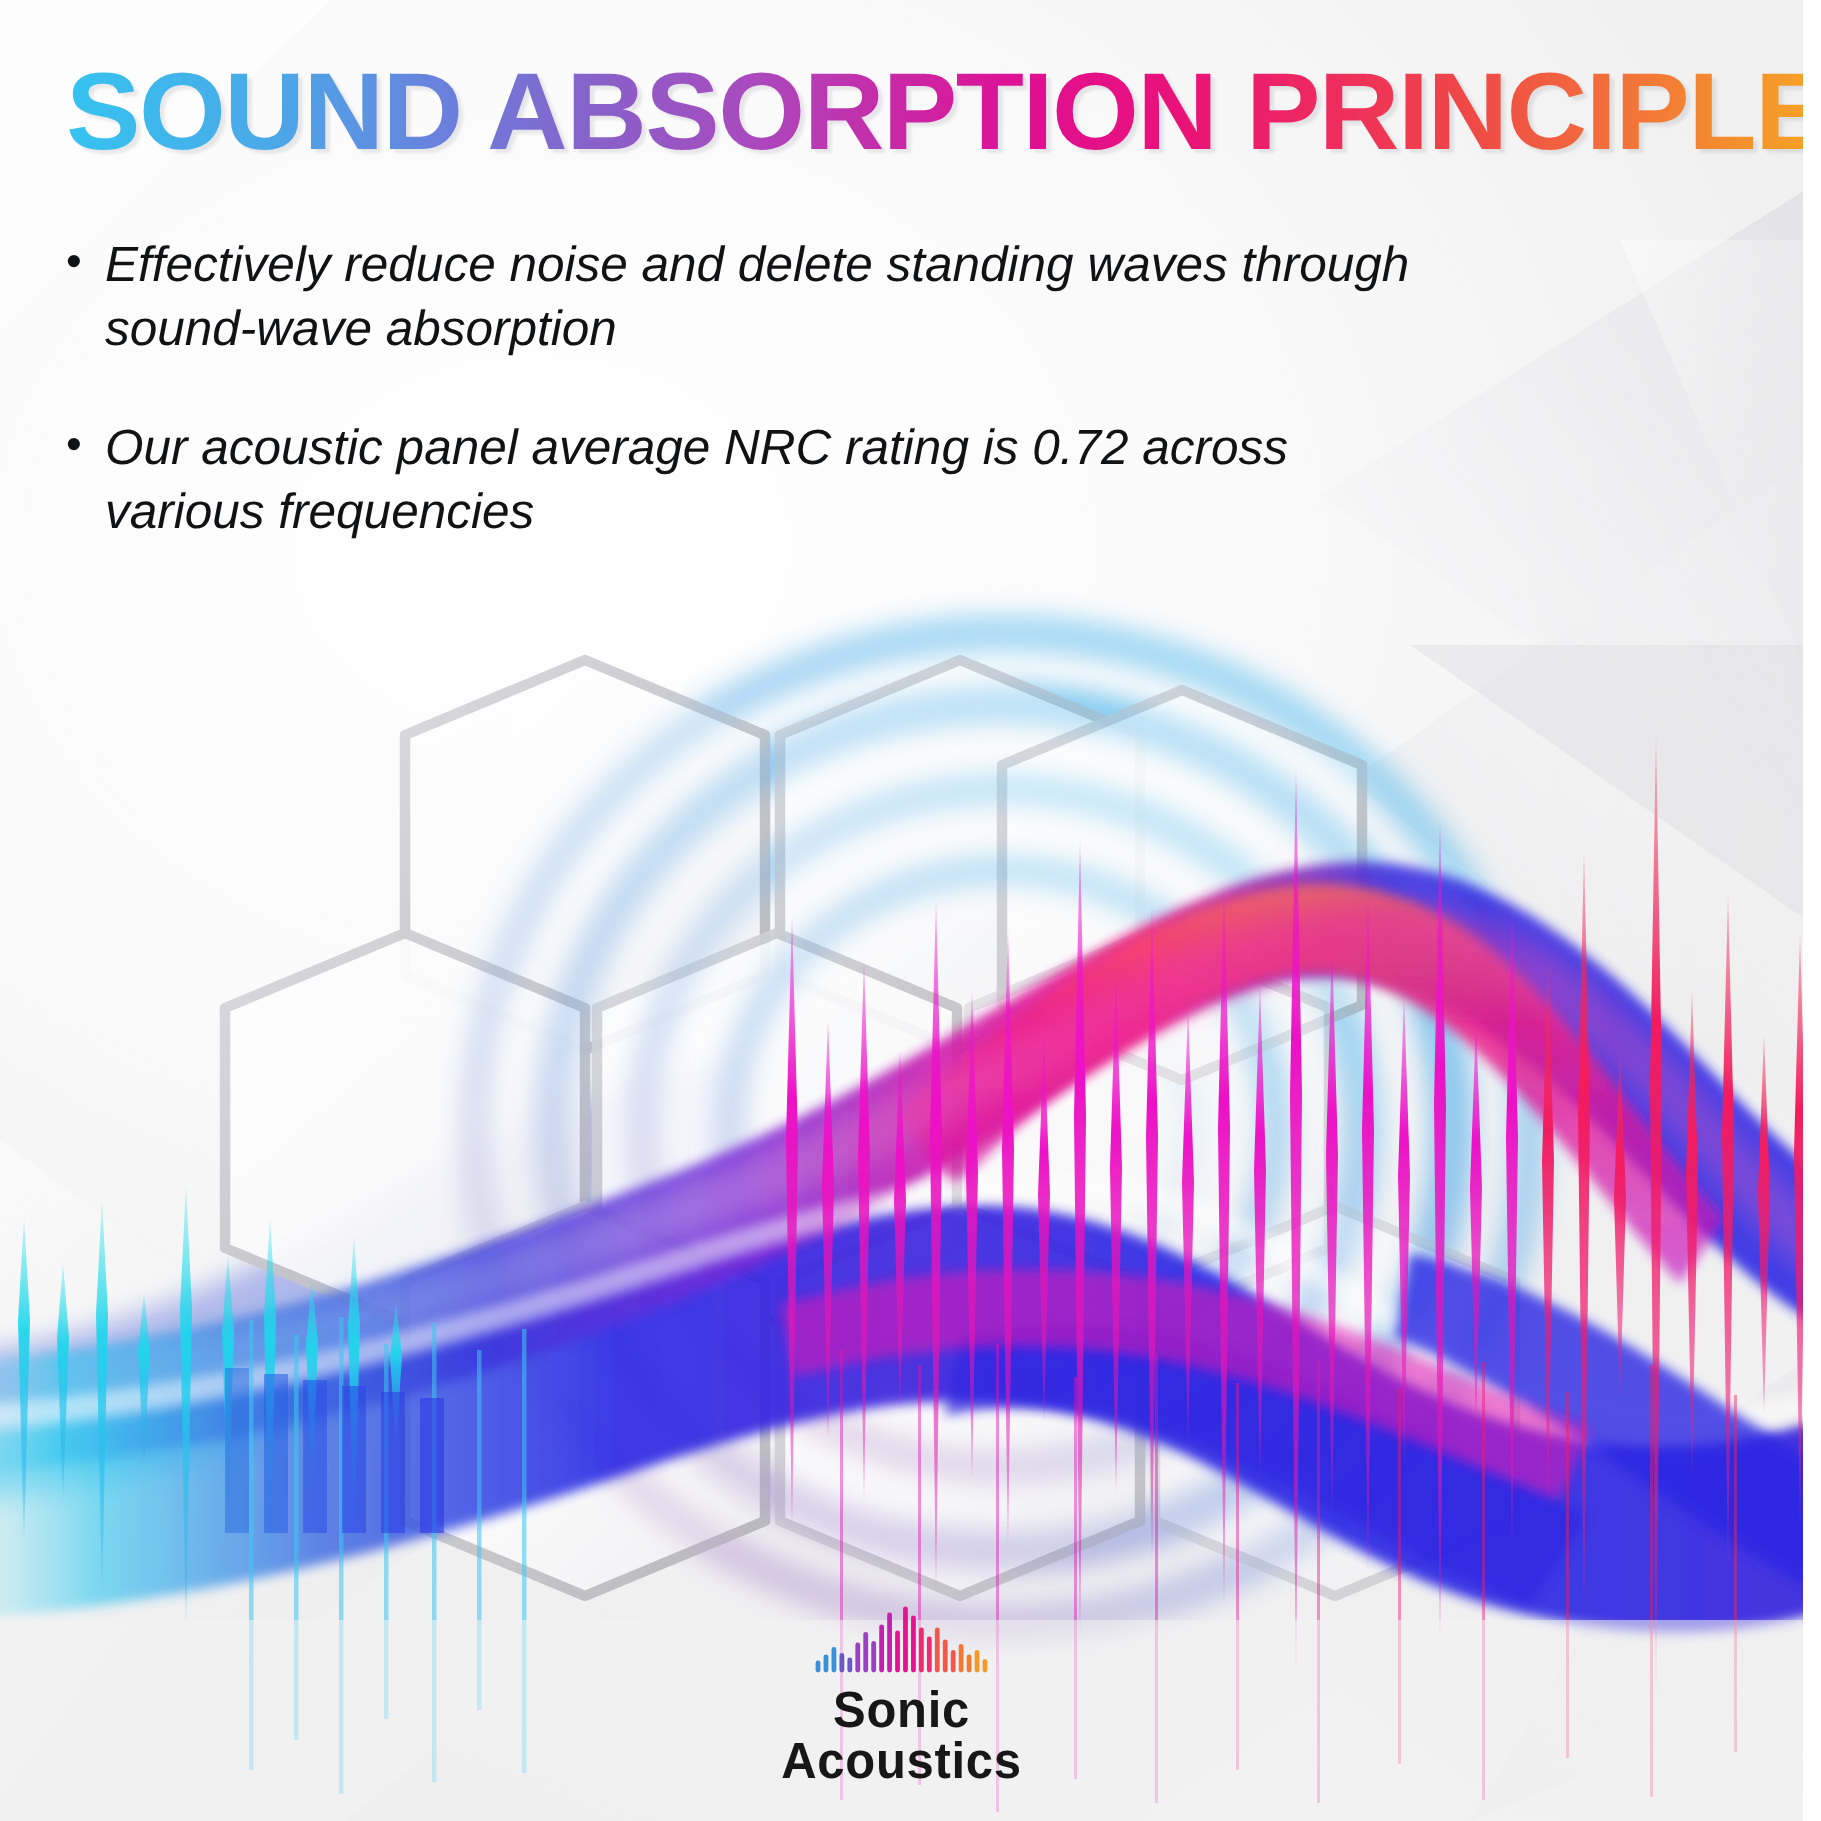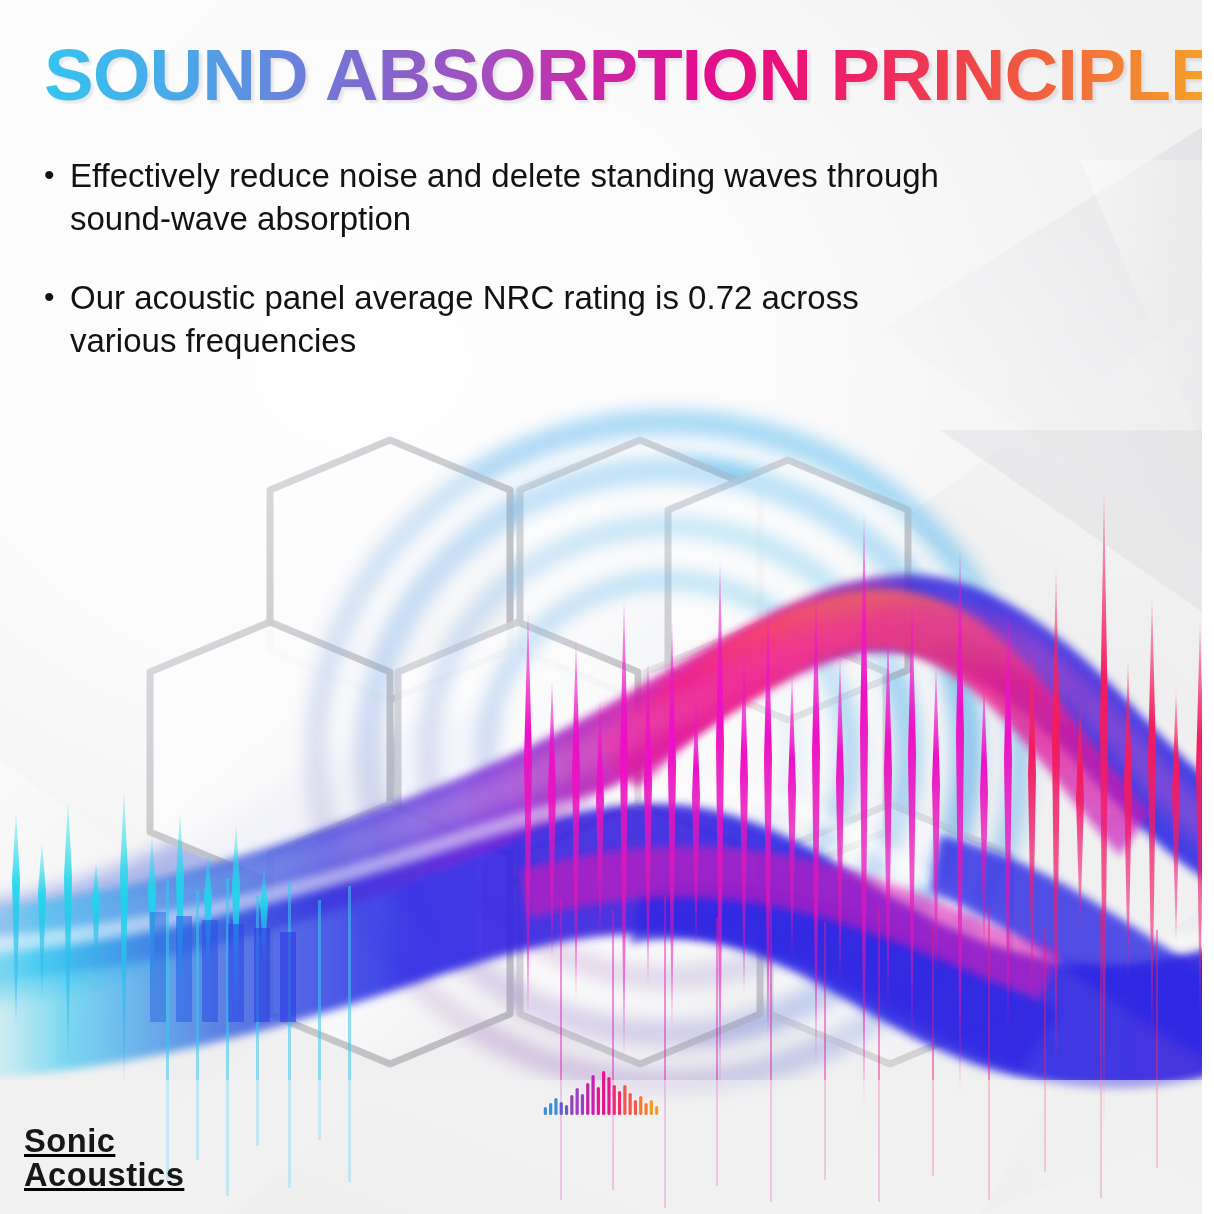--- a/index.html
+++ b/index.html
@@ -92,33 +92,32 @@
     line-height: 1.30;
     font-weight: 400;
   }
   .bullet .dot {
     flex: 0 0 auto;
     width: 26px;
     font-size: 30px;
     line-height: 1.30;
     color: #111214;
   }
-  .bullet .btext { flex: 1 1 auto; }
+  .bullet .btext { flex: 1 1 auto; font-style: italic; }
 
   
   .stage { position: absolute; inset: 0; }
 
   
   .logo {
     position: absolute;
     left: 0;
     right: 0;
     bottom: 22px;
-    text-align: left;
-    text-decoration: underline;
+    text-align: center;
   }
   .logo-eq { display: block; margin: 0 auto 6px auto; }
   .logo-word {
     color: #171717;
     font-weight: 900;
     font-size: 34px;
     line-height: 1.02;
     letter-spacing: 0.5px;
     font-stretch: condensed;
     transform: scaleX(0.96);

